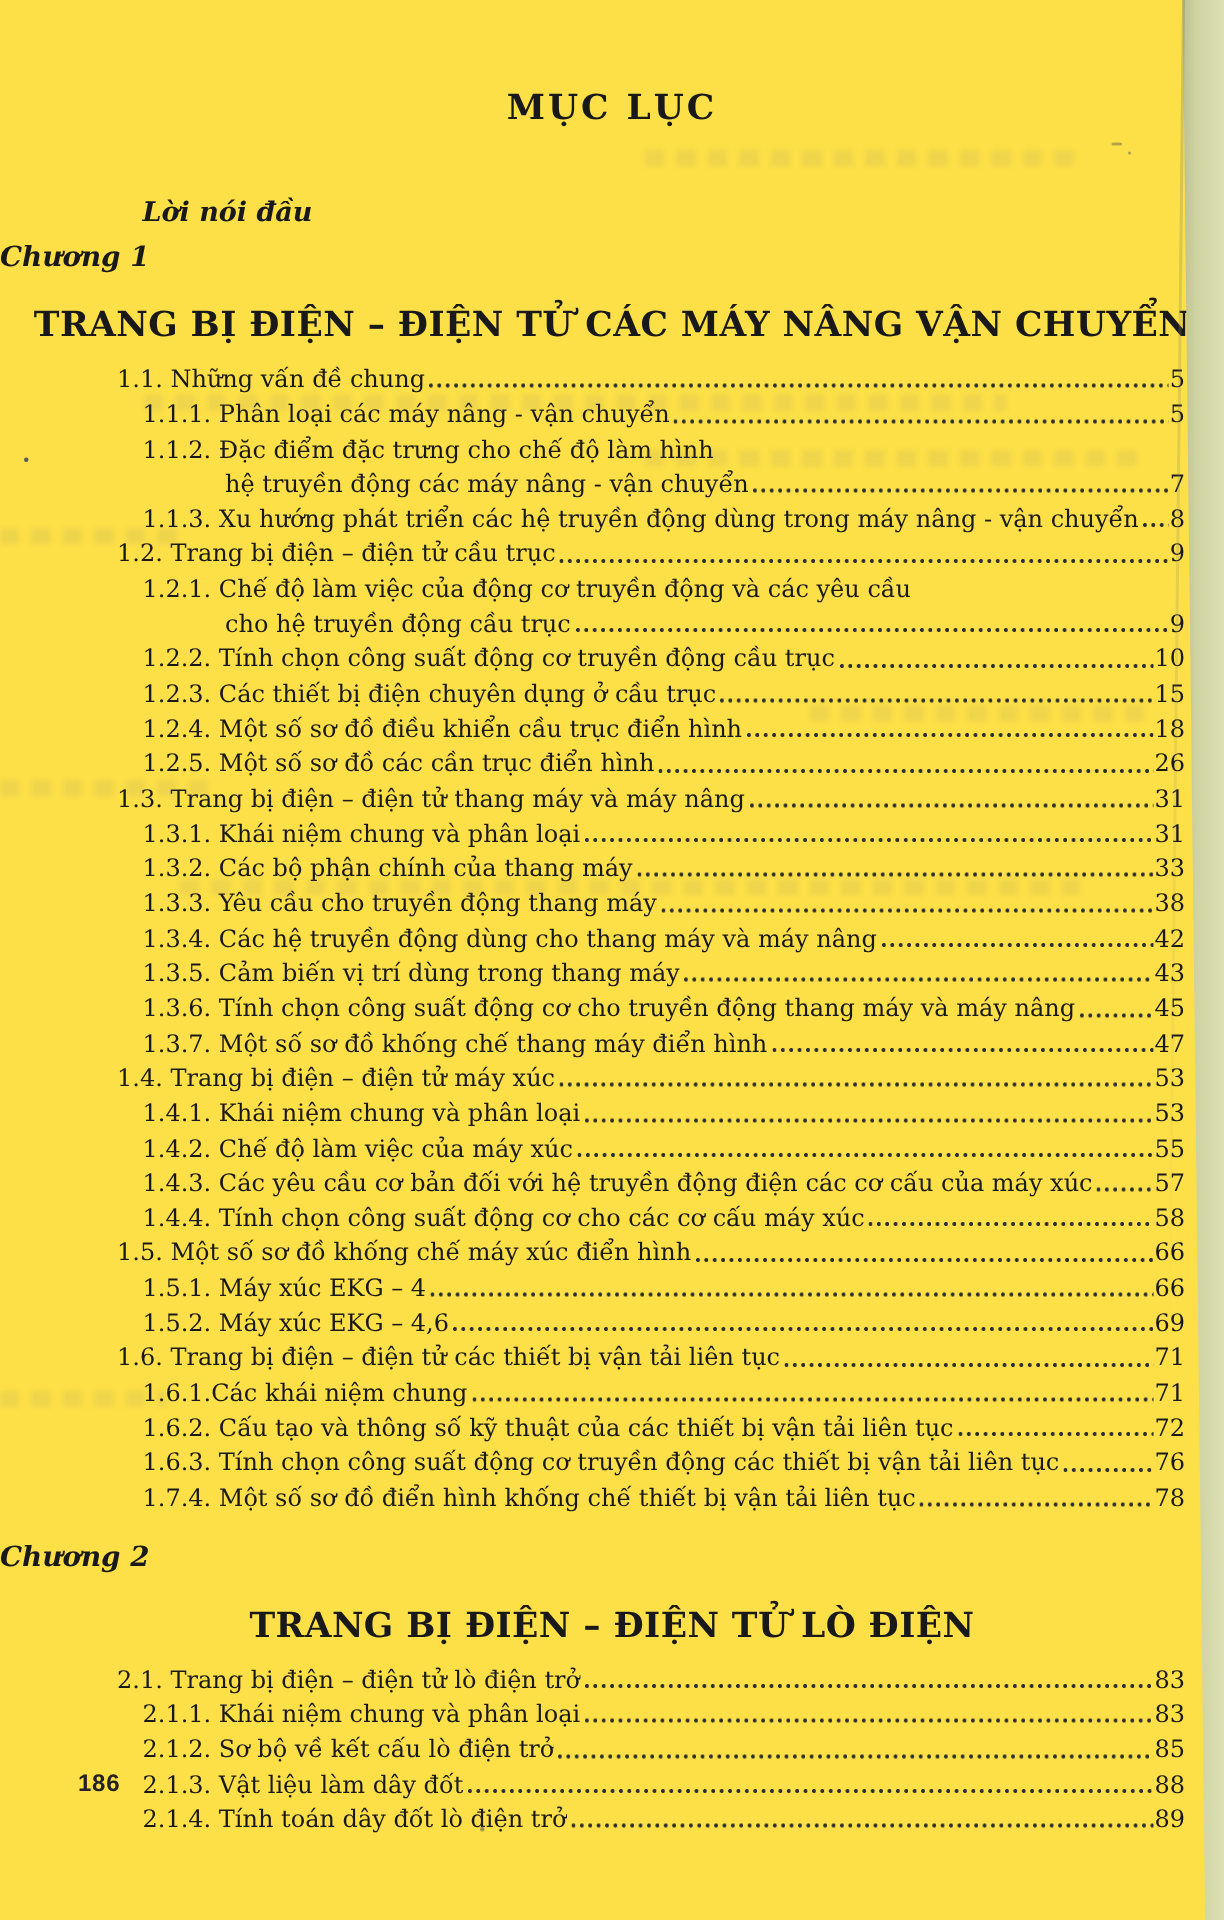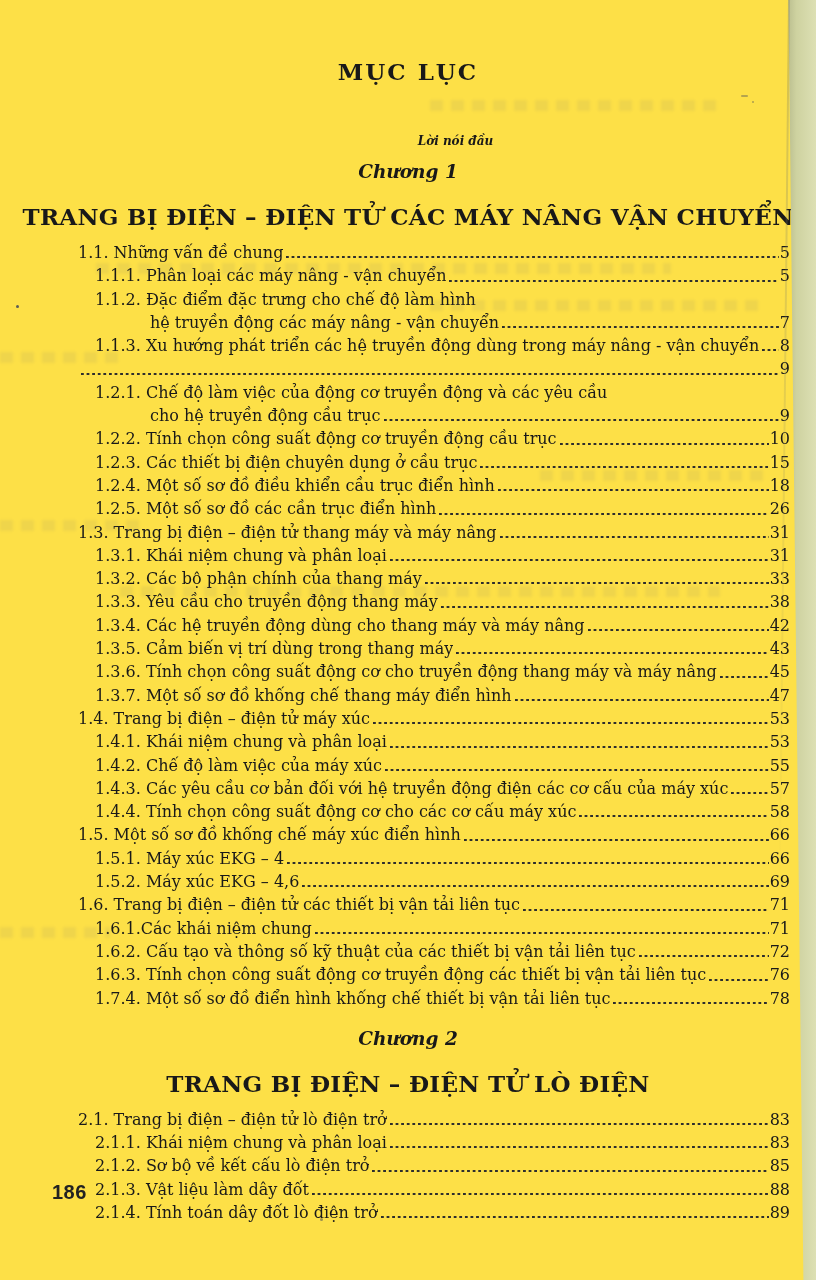--- a/index.html
+++ b/index.html
@@ -21,24 +21,24 @@
     position:absolute;top:0;right:26px;width:2px;height:1280px;
     background:linear-gradient(to bottom,rgba(130,130,100,.35),rgba(130,130,100,0) 70%);
     transform:rotate(.6deg);transform-origin:top right;
   }
   h1.doc-title{
     margin:56px 0 0;text-align:center;
     font-size:23px;font-weight:bold;letter-spacing:2px;line-height:32px;
   }
   .preface{
     margin:42px 0 0 95px;
-    font-size:12px;font-weight:bold;font-style:italic;line-height:23px;text-align:center;
+    font-size:18px;font-weight:bold;font-style:italic;line-height:23px;
   }
   .chap-head{
-    text-align:center;font-size:18.5px;font-weight:bold;font-style:italic;
+    text-align:left;font-size:18.5px;font-weight:bold;font-style:italic;
     margin-top:7px;line-height:24px;
   }
   .chap-block + .chap-block .chap-head{margin-top:17px;}
   .chap-title{
     text-align:center;font-size:23px;font-weight:bold;letter-spacing:.3px;line-height:25px;margin-top:20px;
   }
   .toc{
     margin:12px 26px 0 78px;
     font-size:16px;
   }
@@ -52,21 +52,21 @@
   .dots{
     flex:1 1 auto;min-width:8px;height:4px;align-self:flex-end;
     margin:0 1px 5px 3px;
     background-image:radial-gradient(circle at 1.3px 2px,#2d2d2d 1.15px,rgba(0,0,0,0) 1.5px);
     background-size:5.6px 4px;background-repeat:repeat-x;background-position:left bottom;
   }
   .pg{flex:0 0 auto;white-space:nowrap;}
   .folio{
     position:absolute;left:52px;top:1181px;
     font-family:"Liberation Sans","DejaVu Sans",sans-serif;
-    font-size:20px;font-weight:bold;letter-spacing:.5px;color:#222;
+    font-size:16px;font-weight:bold;letter-spacing:.5px;color:#222;
   }
   
   .smudge{
     position:absolute;height:11px;opacity:.5;filter:blur(1.6px);pointer-events:none;
     background:repeating-linear-gradient(90deg,rgba(125,122,108,.22) 0 13px,rgba(125,122,108,0) 13px 21px);
   }
   .sm1{left:430px;top:100px;width:290px;}
   .sm2{left:96px;top:263px;width:575px;}
   .sm3{left:430px;top:300px;width:330px;}
   .sm4{left:0px;top:352px;width:120px;}
@@ -127,20 +127,21 @@
             <span class="t">hệ truyền động các máy nâng - vận chuyển</span>
             <span class="dots"></span>
             <span class="pg">7</span>
           </div>
           <div class="row lvl2">
             <span class="t">1.1.3. Xu hướng phát triển các hệ truyền động dùng trong máy nâng - vận chuyển</span>
             <span class="dots"></span>
             <span class="pg">8</span>
           </div>
           <div class="row lvl1">
+            <span class="t">1.2. Trang bị điện – điện tử cầu trục</span>
             <span class="dots"></span>
             <span class="pg">9</span>
           </div>
           <div class="row lvl2">
             <span class="t">1.2.1. Chế độ làm việc của động cơ truyền động và các yêu cầu</span>
           </div>
           <div class="row cont">
             <span class="t">cho hệ truyền động cầu trục</span>
             <span class="dots"></span>
             <span class="pg">9</span>

